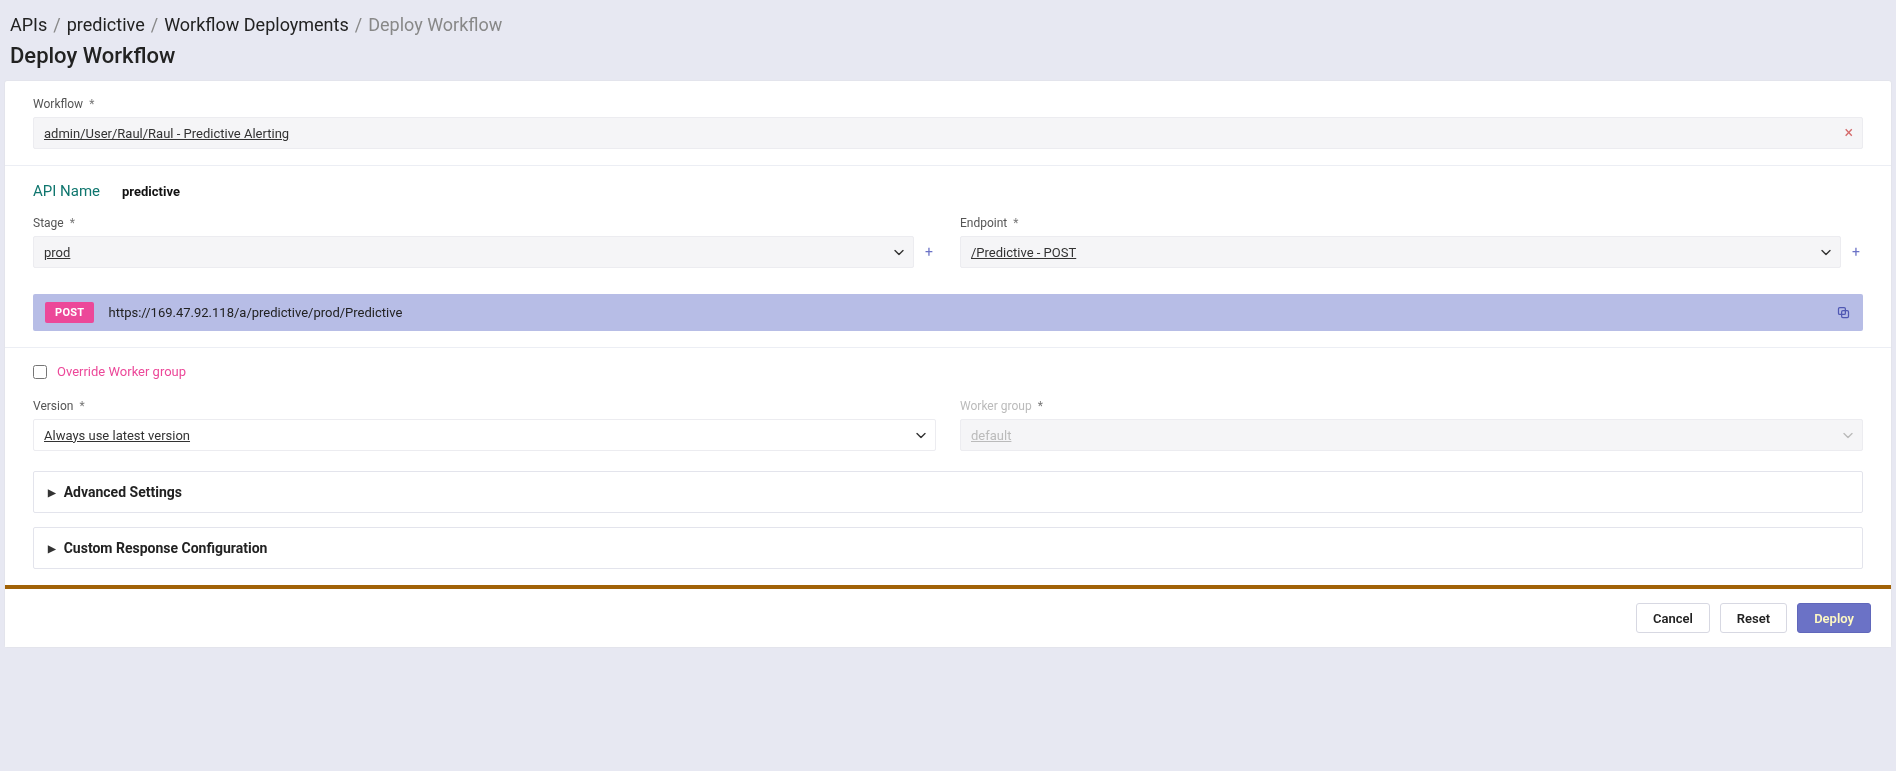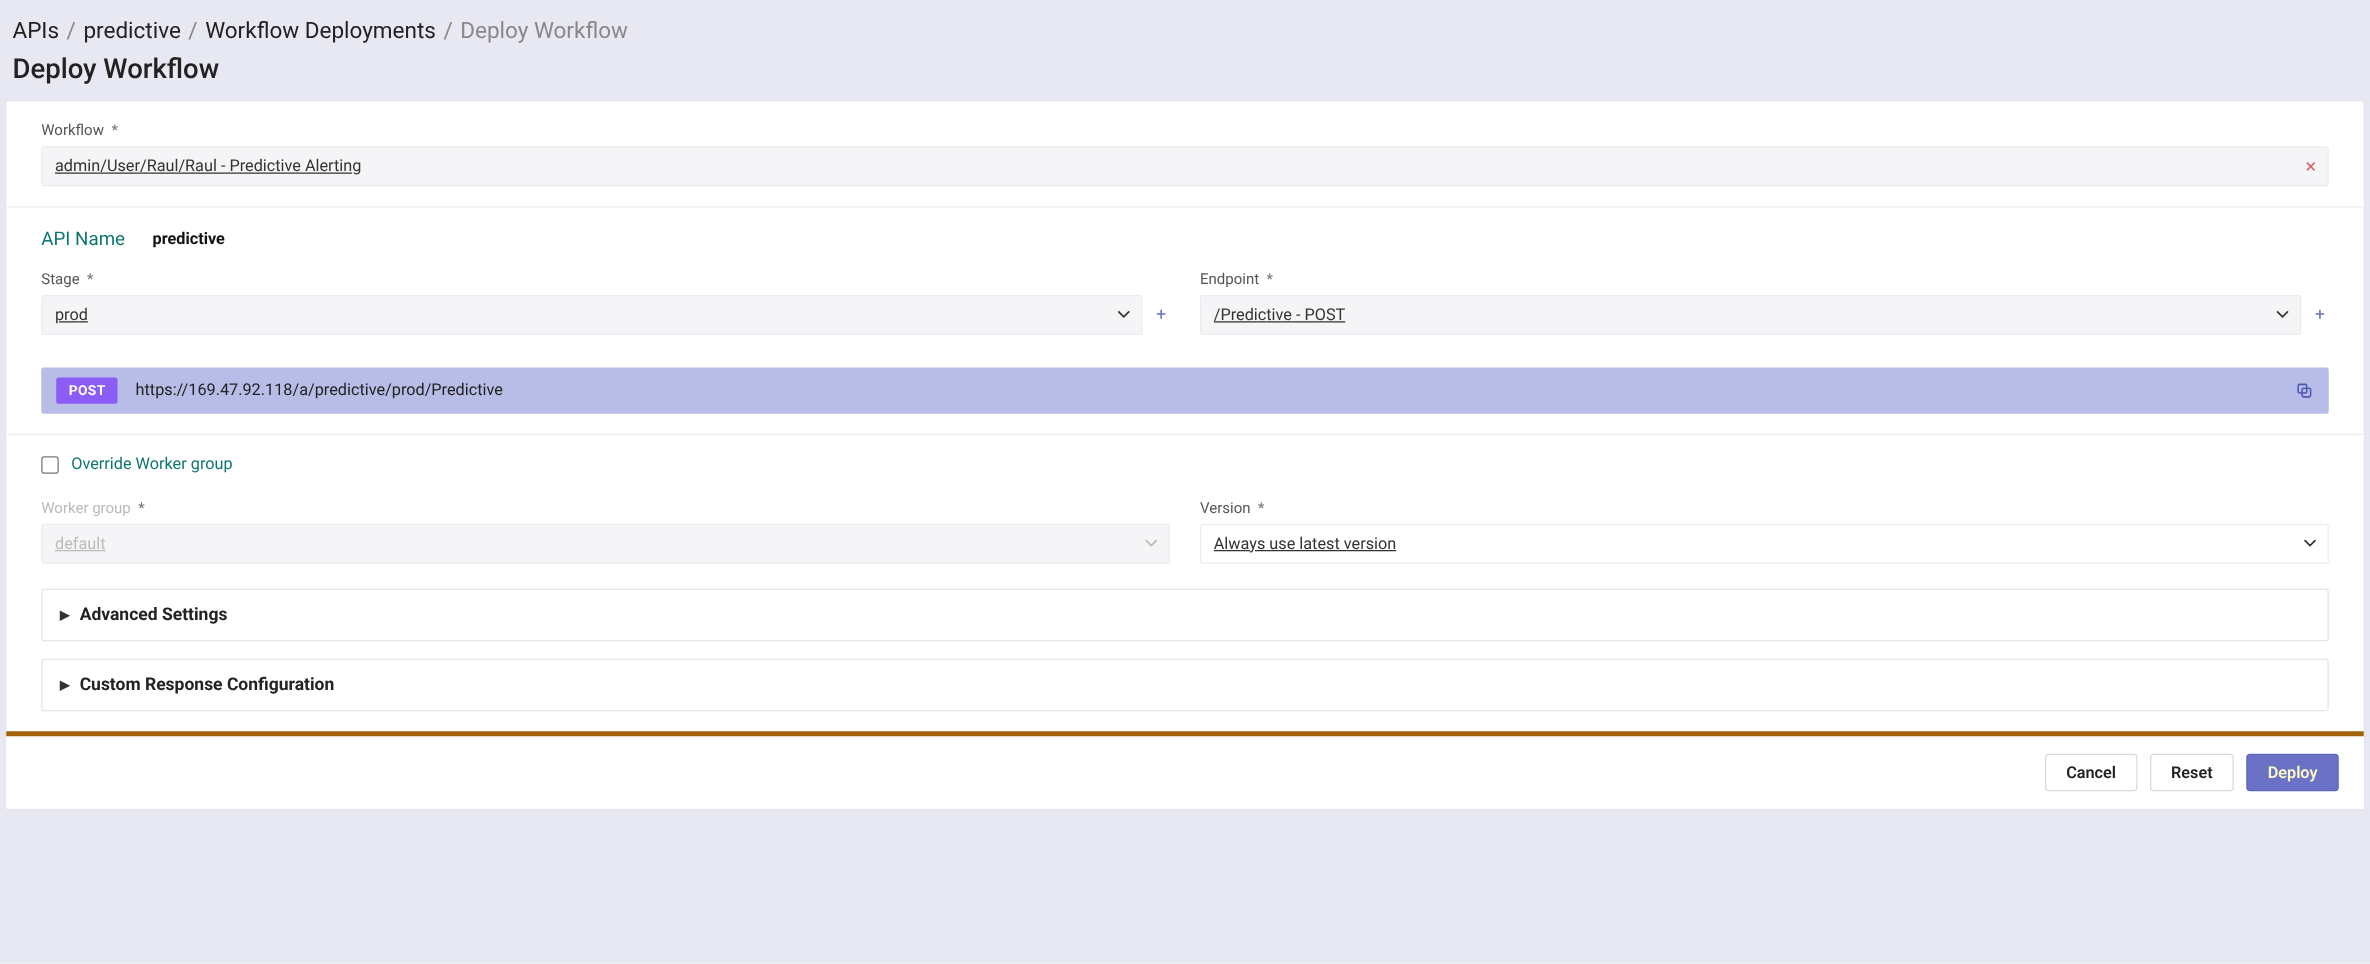--- a/index.html
+++ b/index.html
@@ -126,21 +126,21 @@
   .url-bar {
     display: flex;
     align-items: center;
     background: #b7bde6;
     border-radius: 2px;
     padding: 8px 12px;
     gap: 14px;
     margin-top: 26px;
   }
   .method-badge {
-    background: #8b5cf6;
+    background: #ec4899;
     color: #fff;
     font-weight: 700;
     font-size: 11px;
     letter-spacing: 0.3px;
     padding: 4px 10px;
     border-radius: 2px;
   }
   .url-text {
     flex: 1;
     color: #222;
@@ -161,21 +161,21 @@
     display: flex;
     align-items: center;
     gap: 10px;
     margin-bottom: 20px;
   }
   .checkbox-row input[type=checkbox] {
     width: 14px;
     height: 14px;
     accent-color: #5b63c4;
   }
-  .checkbox-row label { font-size: 13px; color: #0f766e; }
+  .checkbox-row label { font-size: 13px; color: #ec4899; }
 
   .accordion {
     border: 1px solid #e3e4ec;
     border-radius: 2px;
     margin-top: 20px;
     padding: 0;
   }
   .accordion + .accordion { margin-top: 14px; }
   .accordion-header {
     display: flex;
@@ -302,51 +302,51 @@
     </div>
 
     <div class="section">
       <div class="checkbox-row">
         <input type="checkbox" id="ow" style="">
         <label for="ow">Override Worker group</label>
       </div>
 
       <div class="two-col">
         <div class="col">
+          <span class="label">
+            <span>Version</span>
+            <span class="req">*</span>
+          </span>
+          <div class="select-wrap">
+            <div style="flex:1;position:relative;">
+              <input type="text" class="select" style="background: rgb(255, 255, 255);" readonly="" value="Always use latest version">
+              <span class="select-caret">
+                <svg width="10" height="6" viewBox="0 0 10 6">
+                    <path d="M1 1 L5 5 L9 1" stroke="#333" stroke-width="1.4" fill="none" stroke-linecap="round"></path>
+                  </svg>
+              </span>
+            </div>
+          </div>
+        </div>
+        <div class="col">
           <span class="label disabled">
             <span>Worker group</span>
             <span class="req">*</span>
           </span>
           <div class="select-wrap">
             <div style="flex:1;position:relative;">
               <input type="text" class="select" disabled="" readonly="" value="default" style="">
               <span class="select-caret" style="color:#bbb;">
                 <svg width="10" height="6" viewBox="0 0 10 6">
                     <path d="M1 1 L5 5 L9 1" stroke="#bbb" stroke-width="1.4" fill="none" stroke-linecap="round"></path>
                   </svg>
               </span>
             </div>
           </div>
         </div>
-        <div class="col">
-          <span class="label">
-            <span>Version</span>
-            <span class="req">*</span>
-          </span>
-          <div class="select-wrap">
-            <div style="flex:1;position:relative;">
-              <input type="text" class="select" style="background: rgb(255, 255, 255);" readonly="" value="Always use latest version">
-              <span class="select-caret">
-                <svg width="10" height="6" viewBox="0 0 10 6">
-                    <path d="M1 1 L5 5 L9 1" stroke="#333" stroke-width="1.4" fill="none" stroke-linecap="round"></path>
-                  </svg>
-              </span>
-            </div>
-          </div>
-        </div>
       </div>
 
       <div class="accordion">
         <div class="accordion-header">
           <span class="tri">▶</span>
           <span>Advanced Settings</span>
         </div>
       </div>
 
       <div class="accordion">

